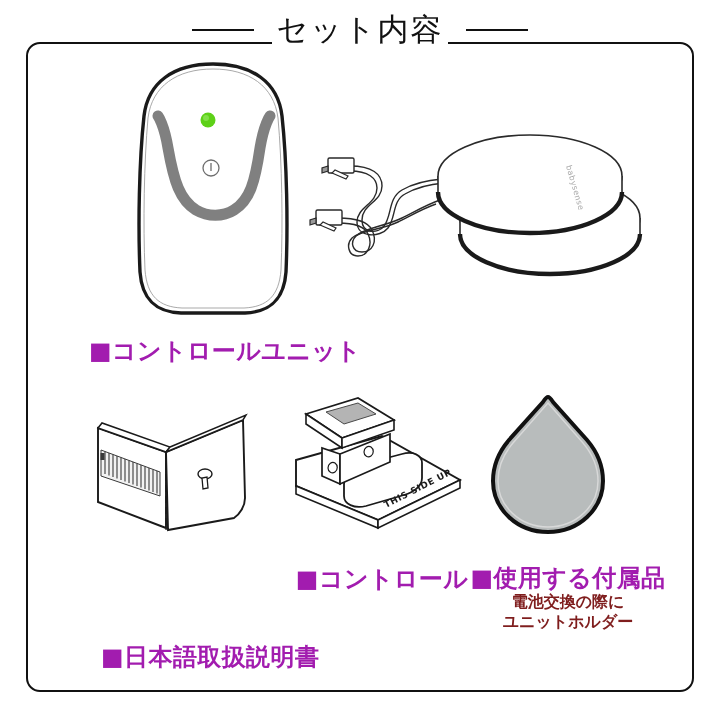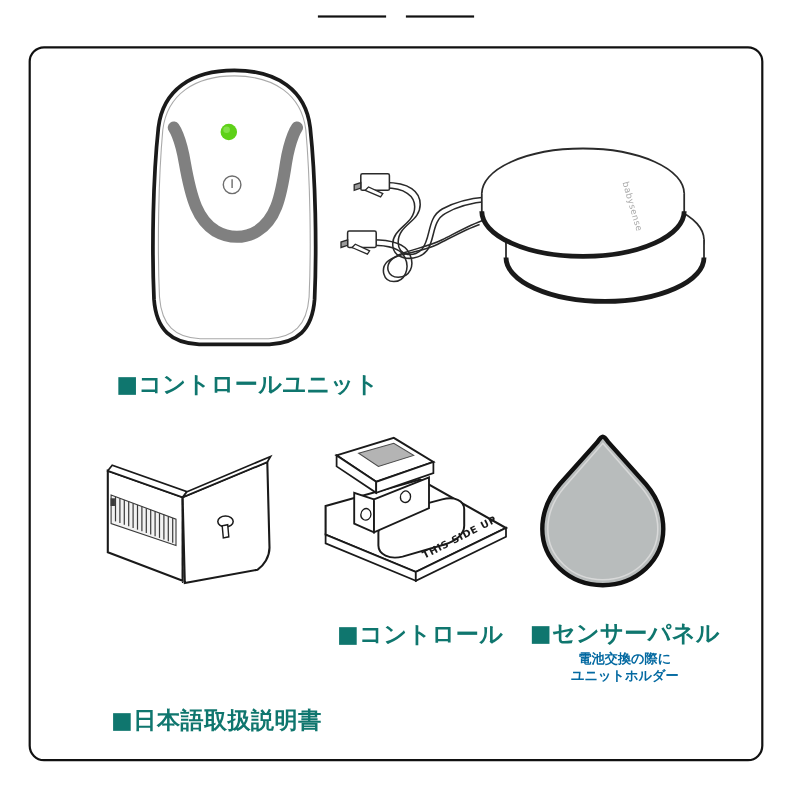--- a/index.html
+++ b/index.html
@@ -43,50 +43,51 @@
     font-weight:400;
     line-height:1;
     white-space:nowrap;
     background:#fff;
     padding:0 4px;
   }
   
   .label{
     position:absolute;
     text-align:center;
-    color:#0f766e;
-    font-size:21px;
+    color:#a21caf;
+    font-size:24px;
     font-weight:700;
     letter-spacing:0.4px;
     line-height:1.35;
     white-space:nowrap;
   }
   .label.two-line{white-space:normal;}
   .sublabel{
     position:absolute;
     text-align:center;
-    color:#0369a1;
-    font-size:12px;
+    color:#7f1d1d;
+    font-size:16px;
     font-weight:700;
     line-height:1.25;
     letter-spacing:0;
   }
   
   .art{position:absolute;}
   svg{display:block;overflow:visible;}
 </style>
 </head>
 <body>
 
 <div id="page">
 
   <div class="frame"></div>
 
   <div class="title-wrap">
     <span class="title-rule"></span>
+    <span class="title-text">セット内容</span>
     <span class="title-rule"></span>
   </div>
 
   <div class="art" style="left:128px;top:58px;width:170px;height:260px;">
     <svg width="170" height="260" viewBox="0 0 170 260">
 
       <path d="M85 6
                C124 6 150 24 154 58
                C159 104 160 168 158 214
                C156 242 142 254 117 255
@@ -261,21 +262,21 @@
                C62 7 64 5 65 5 Z" fill="#b8bcbc" stroke="#111111" stroke-width="4"></path>
       <path d="M65 11
                L100 51
                C111 64 115 77 115 89
                C115 114 93 135 65 135
                C37 135 15 114 15 89
                C15 77 19 64 30 51 Z" fill="none" stroke="#dcdcdc" stroke-width="1.4" opacity="0.9"></path>
     </svg>
   </div>
 
-  <div class="label" style="left:468px;top:562px;width:200px;">■センサーパネル</div>
+  <div class="label" style="left:468px;top:562px;width:200px;">■使用する付属品</div>
 
   <div class="sublabel" style="left:468px;top:592px;width:200px;">
     <span>電池交換の際に</span><br>
     <span>ユニットホルダー</span>
   </div>
 
   <div class="label" style="left:60px;top:641px;width:300px;text-align:left;margin-left:41px;">■日本語取扱説明書</div>
 
 </div>
 

